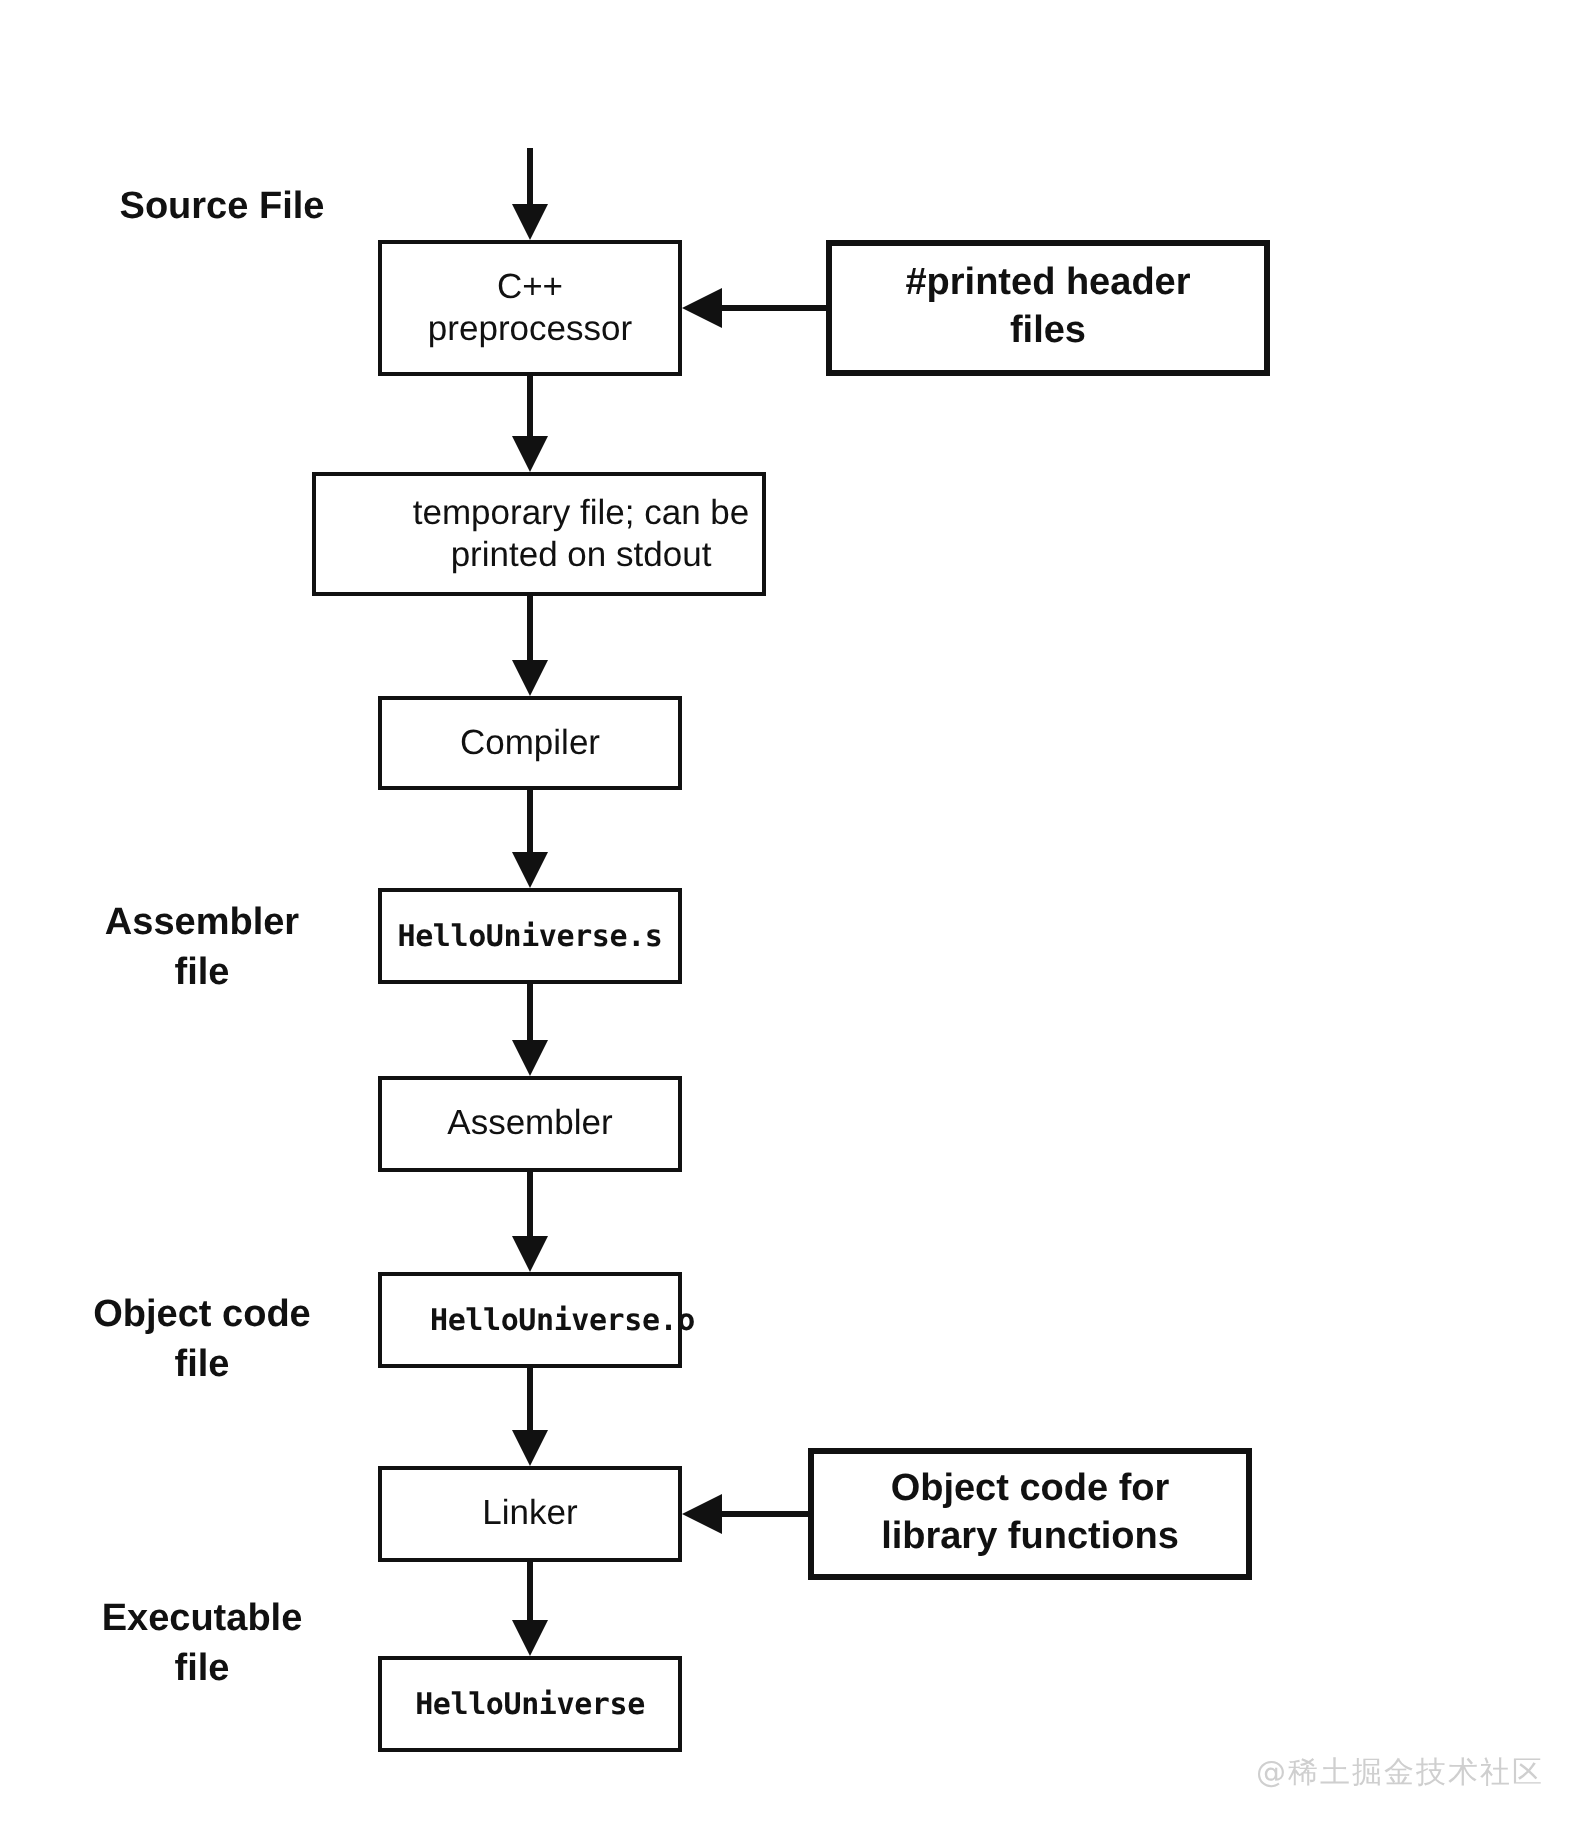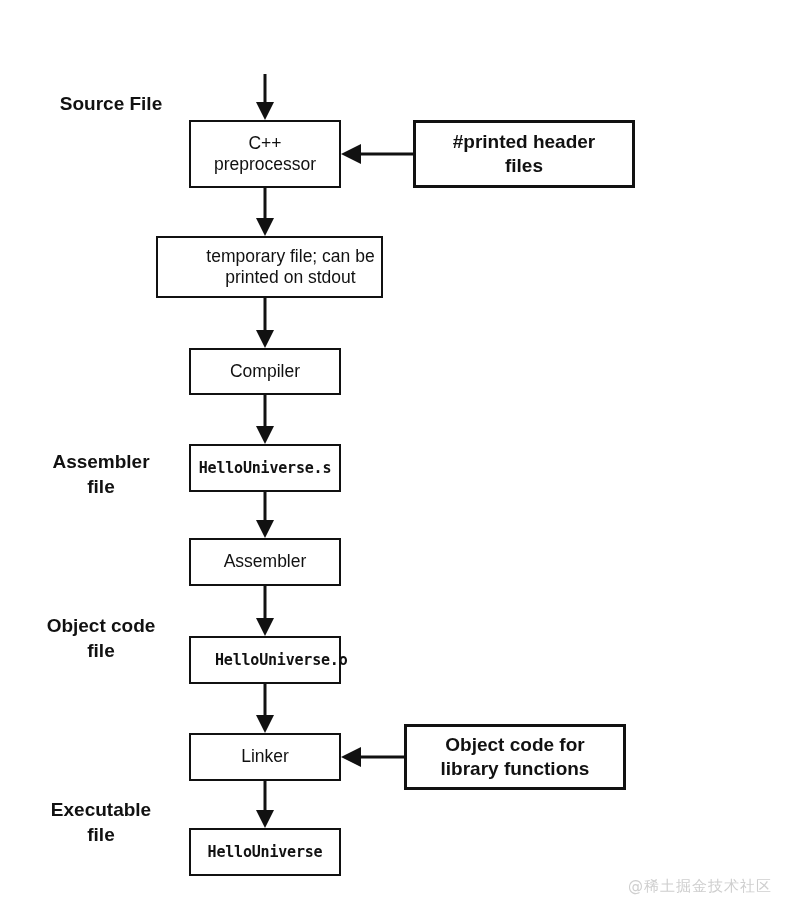--- a/index.html
+++ b/index.html
@@ -146,21 +146,21 @@
       <line x1="404" y1="757" x2="357" y2="757" stroke-width="3"></line>
       <polygon points="341,757 361,747 361,767"></polygon>
     </g>
   </svg>
 
   <div class="stage-label" style="left:36px; top:92px; width:150px;">Source File</div>
 
   <div class="stage-label" style="left:26px; top:450px; width:150px;">Assembler
 file</div>
 
-  <div class="stage-label" style="left:26px; top:614px; width:150px;">Object code
+  <div class="stage-label" style="left:26px; top:646px; width:150px;">Object code
 file</div>
 
   <div class="stage-label" style="left:26px; top:798px; width:150px;">Executable
 file</div>
 
 
   <div class="node sans" style="left:189px; top:120px; width:152px; height:68px;">
     <span class="txt" style="white-space:pre-line;">C++
 preprocessor</span>
   </div>

